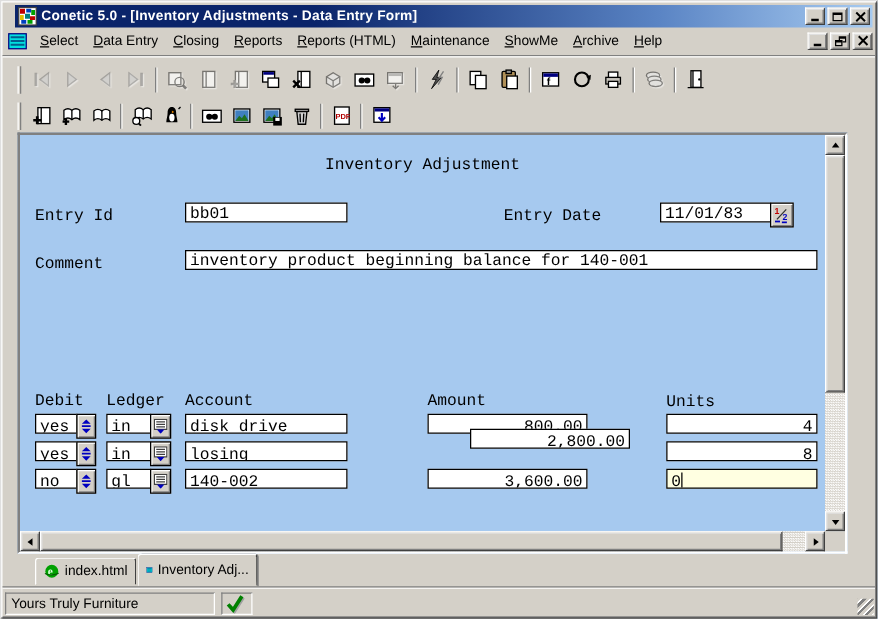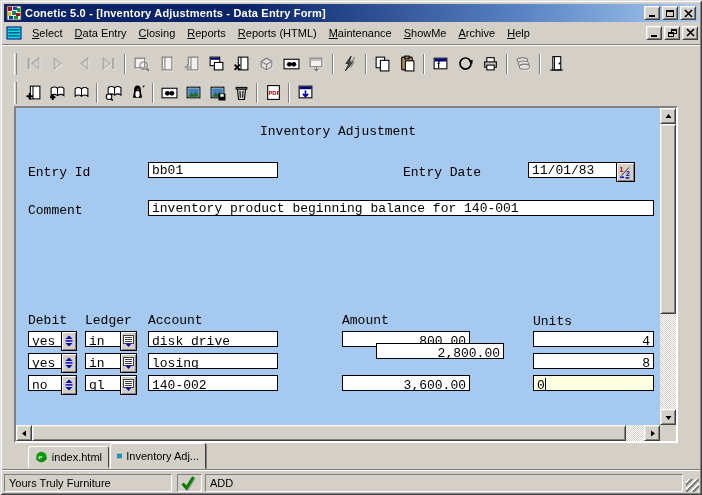--- a/index.html
+++ b/index.html
@@ -4,21 +4,21 @@
 <style>
   * { box-sizing: border-box; margin: 0; padding: 0; }
   html,body { width:702px; height:495px; overflow:hidden; }
   body { font-family:"Liberation Sans", sans-serif; font-size:11px; color:#000; }
 
   #app { position:relative; width:702px; height:495px; background:#d4d0c8;
          box-shadow: inset 1px 1px 0 #dfdfdf, inset -1px -1px 0 #404040,
                      inset 2px 2px 0 #fff, inset -2px -2px 0 #808080; }
 
   
-  .titlebar { position:absolute; left:4px; top:4px; right:4px; height:18px;
+  .titlebar { position:absolute; left:12px; top:4px; right:4px; height:18px;
     background:linear-gradient(90deg,#0a246a 0%,#0a246a 35%,#5a84c4 75%,#a6caf0 100%);
     display:flex; align-items:center; padding:0 2px; color:#fff; font-weight:bold; }
   .titlebar .ttl { flex:1; white-space:nowrap; overflow:hidden; margin-left:3px; letter-spacing:.2px; }
   .winbtn { width:16px; height:14px; margin-left:2px; background:#d4d0c8;
     border:1px solid; border-color:#fff #404040 #404040 #fff;
     box-shadow: inset 1px 1px 0 #dfdfdf, inset -1px -1px 0 #808080;
     display:flex; align-items:center; justify-content:center; flex:0 0 auto; }
   .g-min { width:6px; height:2px; background:#000; margin-top:6px; }
   .g-max { width:8px; height:7px; border:1px solid #000; border-top:2px solid #000; }
   .g-restore { position:relative; width:9px; height:8px; }
@@ -544,17 +544,16 @@
   </div>
 
   <div class="statusbar">
     <div class="spanel" style="left:2px; width:168px;">Yours Truly Furniture</div>
     <div class="spanel" style="left:175px; width:25px; padding:1px 2px;">
       <svg width="16" height="15" viewBox="0 0 16 15">
         <path d="M3.5 8.5l4 4.5 7-11" stroke="#a0a0a0" stroke-width="3" fill="none"></path>
         <path d="M2.5 7.5l4 4.5 7-11" stroke="#008000" stroke-width="3" fill="none"></path>
       </svg>
     </div>
-    <div class="spanel" style="left:203px; right:17px;">ADD</div>
     <div class="grip"></div>
   </div>
 
 </div>
 
 </body></html>

